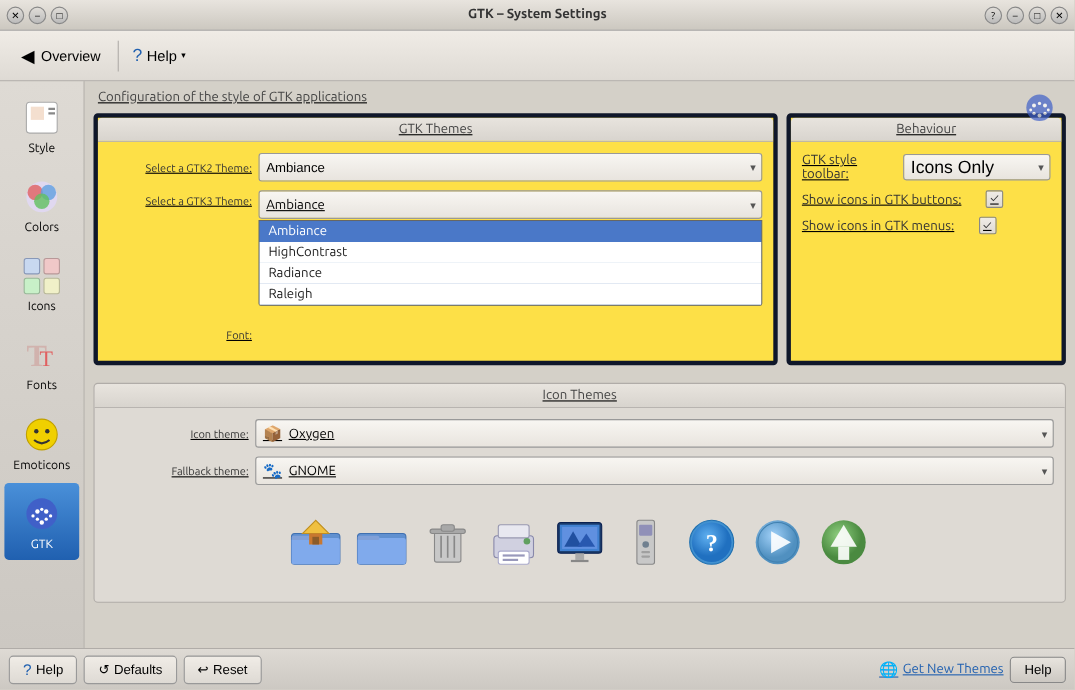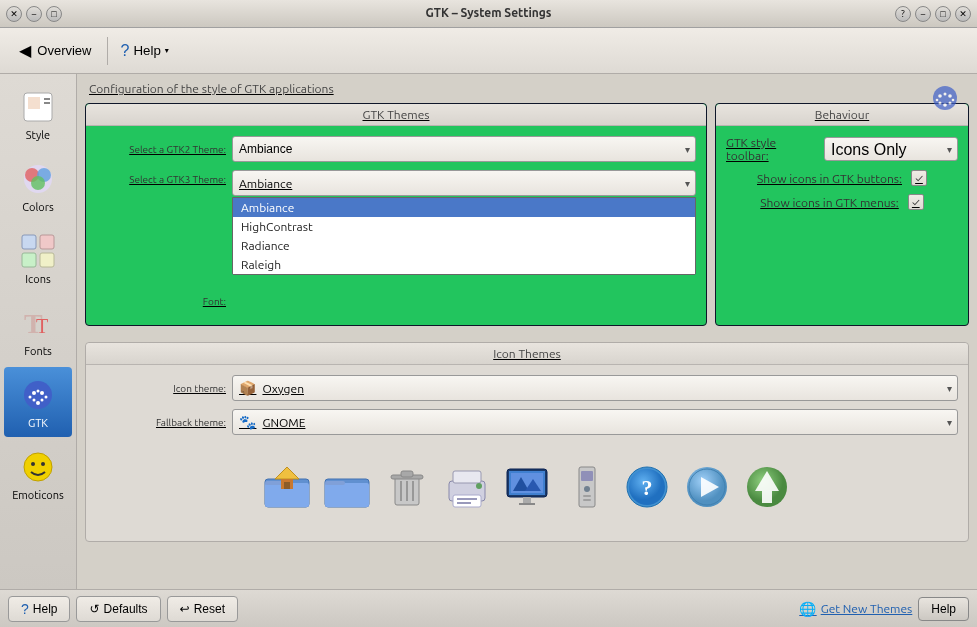--- a/index.html
+++ b/index.html
@@ -134,22 +134,22 @@
     }
     .content-title {
       font-size: 12px;
       color: #444;
       margin-bottom: 8px;
       padding-left: 4px;
     }
 
     
     .panel {
-      background: #22c55e;
-      border: 1px solid #0f172a;
+      background: #fde047;
+      border: 4px solid #0f172a;
       border-radius: 4px;
       margin-bottom: 8px;
     }
     .panel-header {
       background: linear-gradient(to bottom, #e8e4de, #d8d4ce);
       border-bottom: 1px solid #b8b4b0;
       padding: 4px 8px;
       border-radius: 4px 4px 0 0;
       font-size: 12px;
       color: #444;
@@ -233,22 +233,22 @@
     .dropdown-item.selected {
       background: #4a78c8;
       color: white;
     }
 
     
     .behaviour-row {
       display: flex;
       align-items: center;
       margin-bottom: 8px;
-      gap: 9px;
-      justify-content: center;
+      gap: 22px;
+      justify-content: flex-start;
     }
     .behaviour-label {
       font-size: 12px;
       color: #333;
     }
     .checkbox-area {
       display: flex;
       align-items: center;
     }
     .checkbox-custom {
@@ -410,46 +410,46 @@
       </div>
       <div class="sidebar-item">
         <div class="sidebar-icon">
           <svg width="36" height="36" viewBox="0 0 36 36">
             <text x="4" y="28" font-family="serif" font-size="28" font-weight="bold" fill="#c0303030">T</text>
             <text x="16" y="28" font-family="serif" font-size="20" fill="#e06060">T</text>
           </svg>
         </div>
         <span class="sidebar-label">Fonts</span>
       </div>
+      <div class="sidebar-item">
+        <div class="sidebar-icon">
+          <svg width="36" height="36" viewBox="0 0 36 36">
+            <circle cx="18" cy="18" r="14" fill="#f0d000" stroke="#c0a000" stroke-width="1"></circle>
+            <circle cx="13" cy="15" r="2" fill="#333"></circle>
+            <circle cx="23" cy="15" r="2" fill="#333"></circle>
+            <path d="M 11 23 Q 18 29 25 23" stroke="#333" stroke-width="2" fill="none"></path>
+          </svg>
+        </div>
+        <span class="sidebar-label">Emoticons</span>
+      </div>
       <div class="sidebar-item active">
         <div class="sidebar-icon">
           <svg width="36" height="36" viewBox="0 0 36 36">
             <ellipse cx="18" cy="18" rx="14" ry="14" fill="#4060c8"></ellipse>
             <circle cx="14" cy="16" r="2" fill="white"></circle>
             <circle cx="22" cy="16" r="2" fill="white"></circle>
             <circle cx="18" cy="14" r="1.5" fill="white"></circle>
             <circle cx="10" cy="20" r="1.5" fill="white"></circle>
             <circle cx="26" cy="20" r="1.5" fill="white"></circle>
             <circle cx="14" cy="23" r="1.5" fill="white"></circle>
             <circle cx="22" cy="23" r="1.5" fill="white"></circle>
             <circle cx="18" cy="26" r="2" fill="white"></circle>
           </svg>
         </div>
         <span class="sidebar-label">GTK</span>
-      </div>
-      <div class="sidebar-item">
-        <div class="sidebar-icon">
-          <svg width="36" height="36" viewBox="0 0 36 36">
-            <circle cx="18" cy="18" r="14" fill="#f0d000" stroke="#c0a000" stroke-width="1"></circle>
-            <circle cx="13" cy="15" r="2" fill="#333"></circle>
-            <circle cx="23" cy="15" r="2" fill="#333"></circle>
-            <path d="M 11 23 Q 18 29 25 23" stroke="#333" stroke-width="2" fill="none"></path>
-          </svg>
-        </div>
-        <span class="sidebar-label">Emoticons</span>
       </div>
     </div>
 
     <div class="content">
       <div class="content-title">Configuration of the style of GTK applications</div>
 
       <div style="position:absolute; right:16px; top:82px; font-size:28px; opacity:0.7;">
         <svg width="32" height="32" viewBox="0 0 32 32">
           <circle cx="16" cy="16" r="12" fill="#4060c8"></circle>
           <circle cx="11" cy="14" r="1.8" fill="white"></circle>

